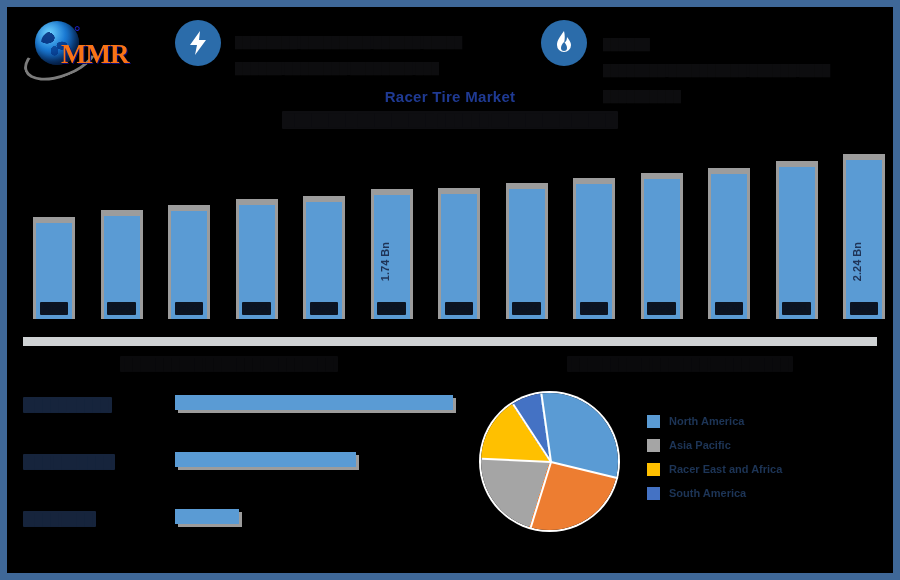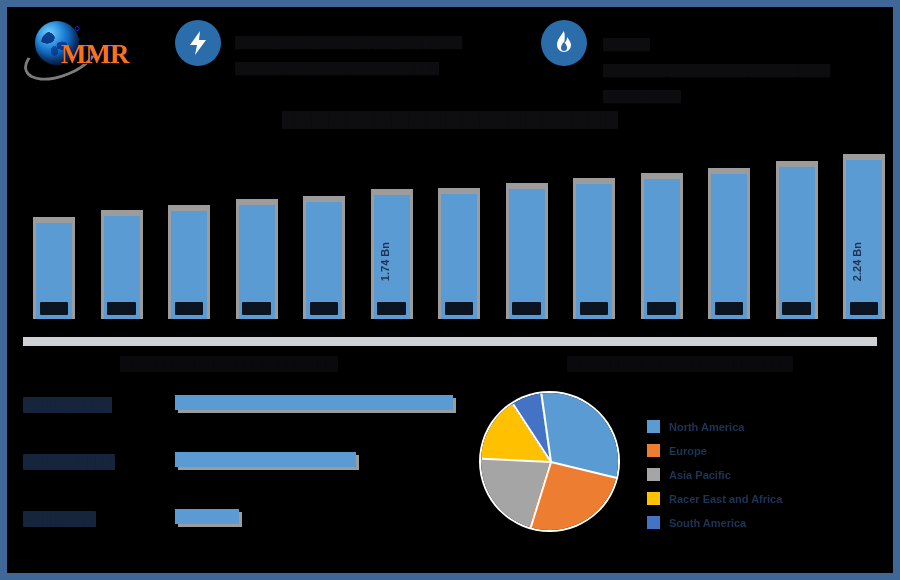--- a/index.html
+++ b/index.html
@@ -283,21 +283,21 @@
   #legend {
     position: absolute;
     left: 640px;
     top: 402px;
     width: 230px;
   }
   .legend-row {
     position: relative;
     height: 24px;
     display: flex;
-    align-items: flex-end;
+    align-items: center;
   }
   .legend-swatch {
     width: 13px;
     height: 13px;
     margin-right: 9px;
     flex: 0 0 auto;
   }
   .legend-label {
     font-size: 11px;
     font-weight: bold;
@@ -338,20 +338,21 @@
         </svg>
       </div>
 
       <div class="hdr-block" id="hdr-text-2">
         <span class="redacted">██████</span><br>
         <span class="redacted">████████ ██████████ ██████ ████</span><br>
         <span class="redacted">██████████</span>
       </div>
     </div>
 
+    <div id="chart-title">Racer Tire Market</div>
     <div id="chart-subtitle">
       <span class="redacted">████████ █████████ ██████ ████████ ██████</span>
     </div>
 
     <div id="bar-chart">
         <div class="bar-col" style="left: 26px;">
           <div class="bar-shadow" style="height: 102px; background: rgb(156, 156, 156);"></div>
           <div class="bar-fill" style="height: 96px; background: rgb(90, 155, 212);"></div>
           <div class="bar-year"><span class="redacted">2020</span></div>
         </div>
@@ -457,24 +458,20 @@
         <div class="pie-sep" style="transform: rotate(452.8deg);"></div>
         <div class="pie-sep" style="transform: rotate(506.8deg);"></div>
         <div class="pie-sep" style="transform: rotate(532deg);"></div>
       </div>
     <div id="legend">
         <div class="legend-row">
           <span class="legend-swatch" style="background: rgb(90, 155, 212);"></span>
           <span class="legend-label">North America</span>
         </div>
         <div class="legend-row">
-          <span class="legend-swatch" style="background: rgb(237, 125, 49);"></span>
-          <span class="legend-label">Europe</span>
-        </div>
-        <div class="legend-row">
           <span class="legend-swatch" style="background: rgb(165, 165, 165);"></span>
           <span class="legend-label">Asia Pacific</span>
         </div>
         <div class="legend-row">
           <span class="legend-swatch" style="background: rgb(255, 192, 0);"></span>
           <span class="legend-label">Racer East and Africa</span>
         </div>
         <div class="legend-row">
           <span class="legend-swatch" style="background: rgb(68, 114, 196);"></span>
           <span class="legend-label">South America</span>

